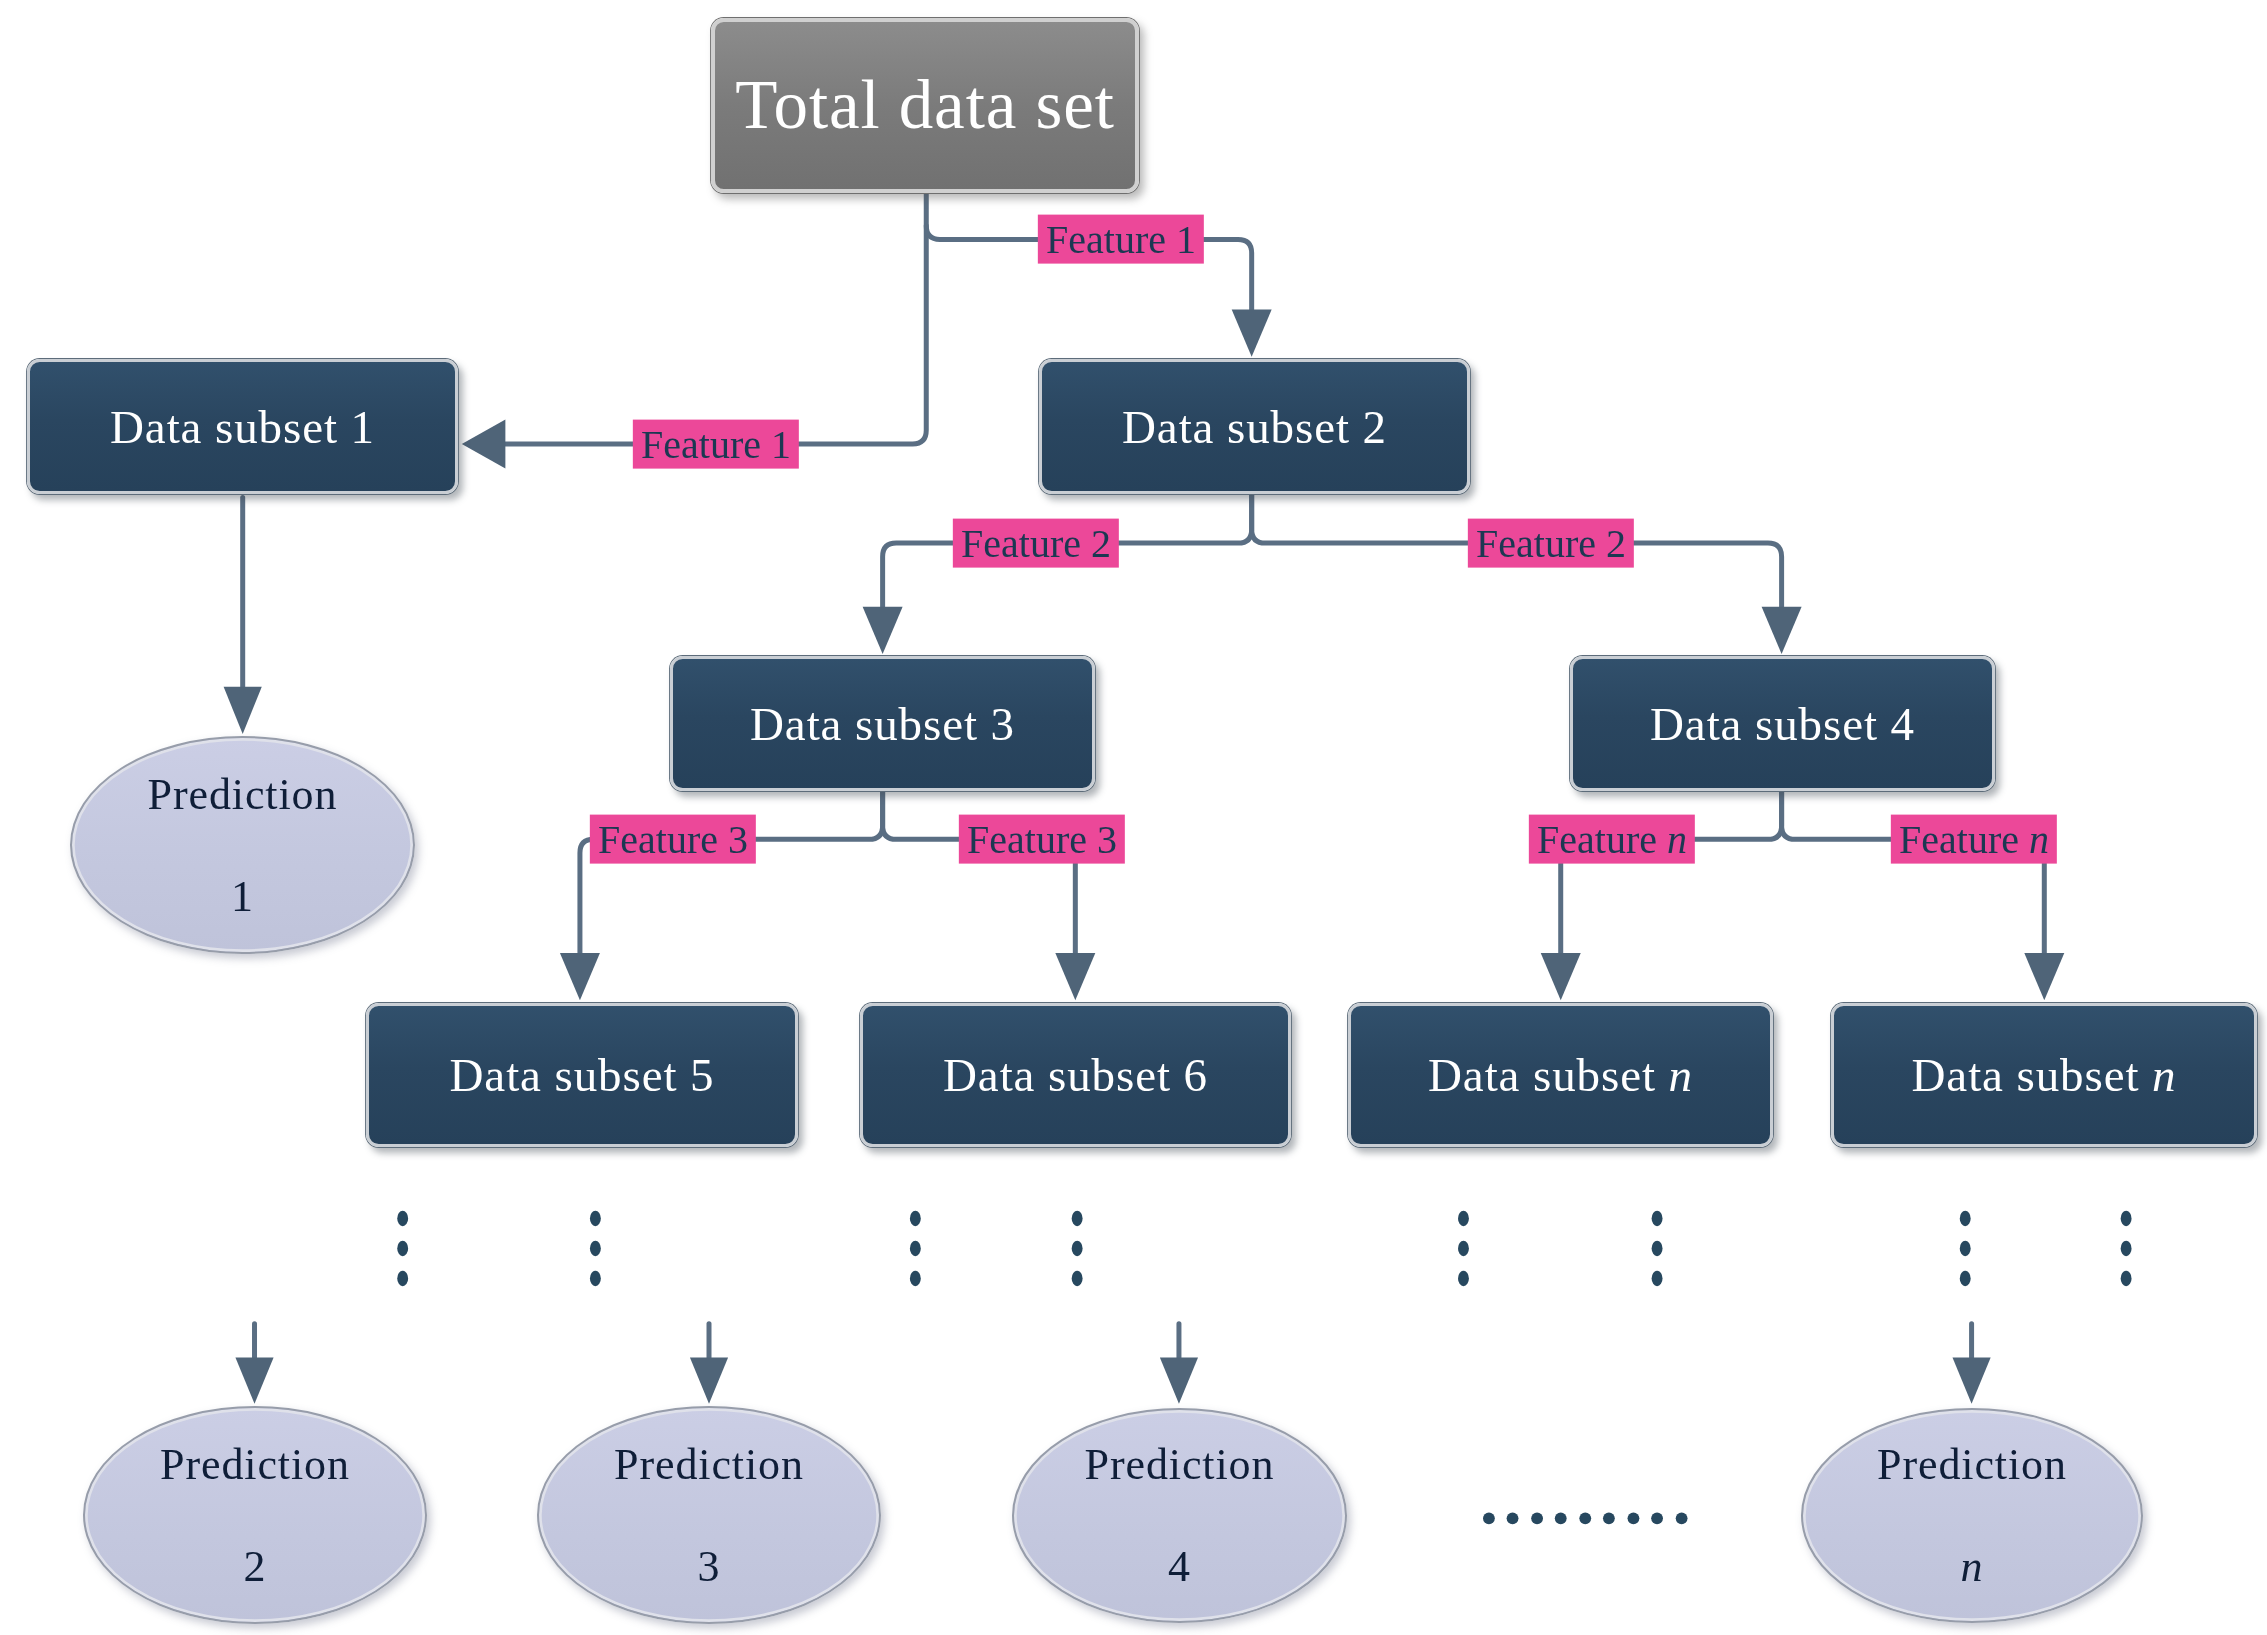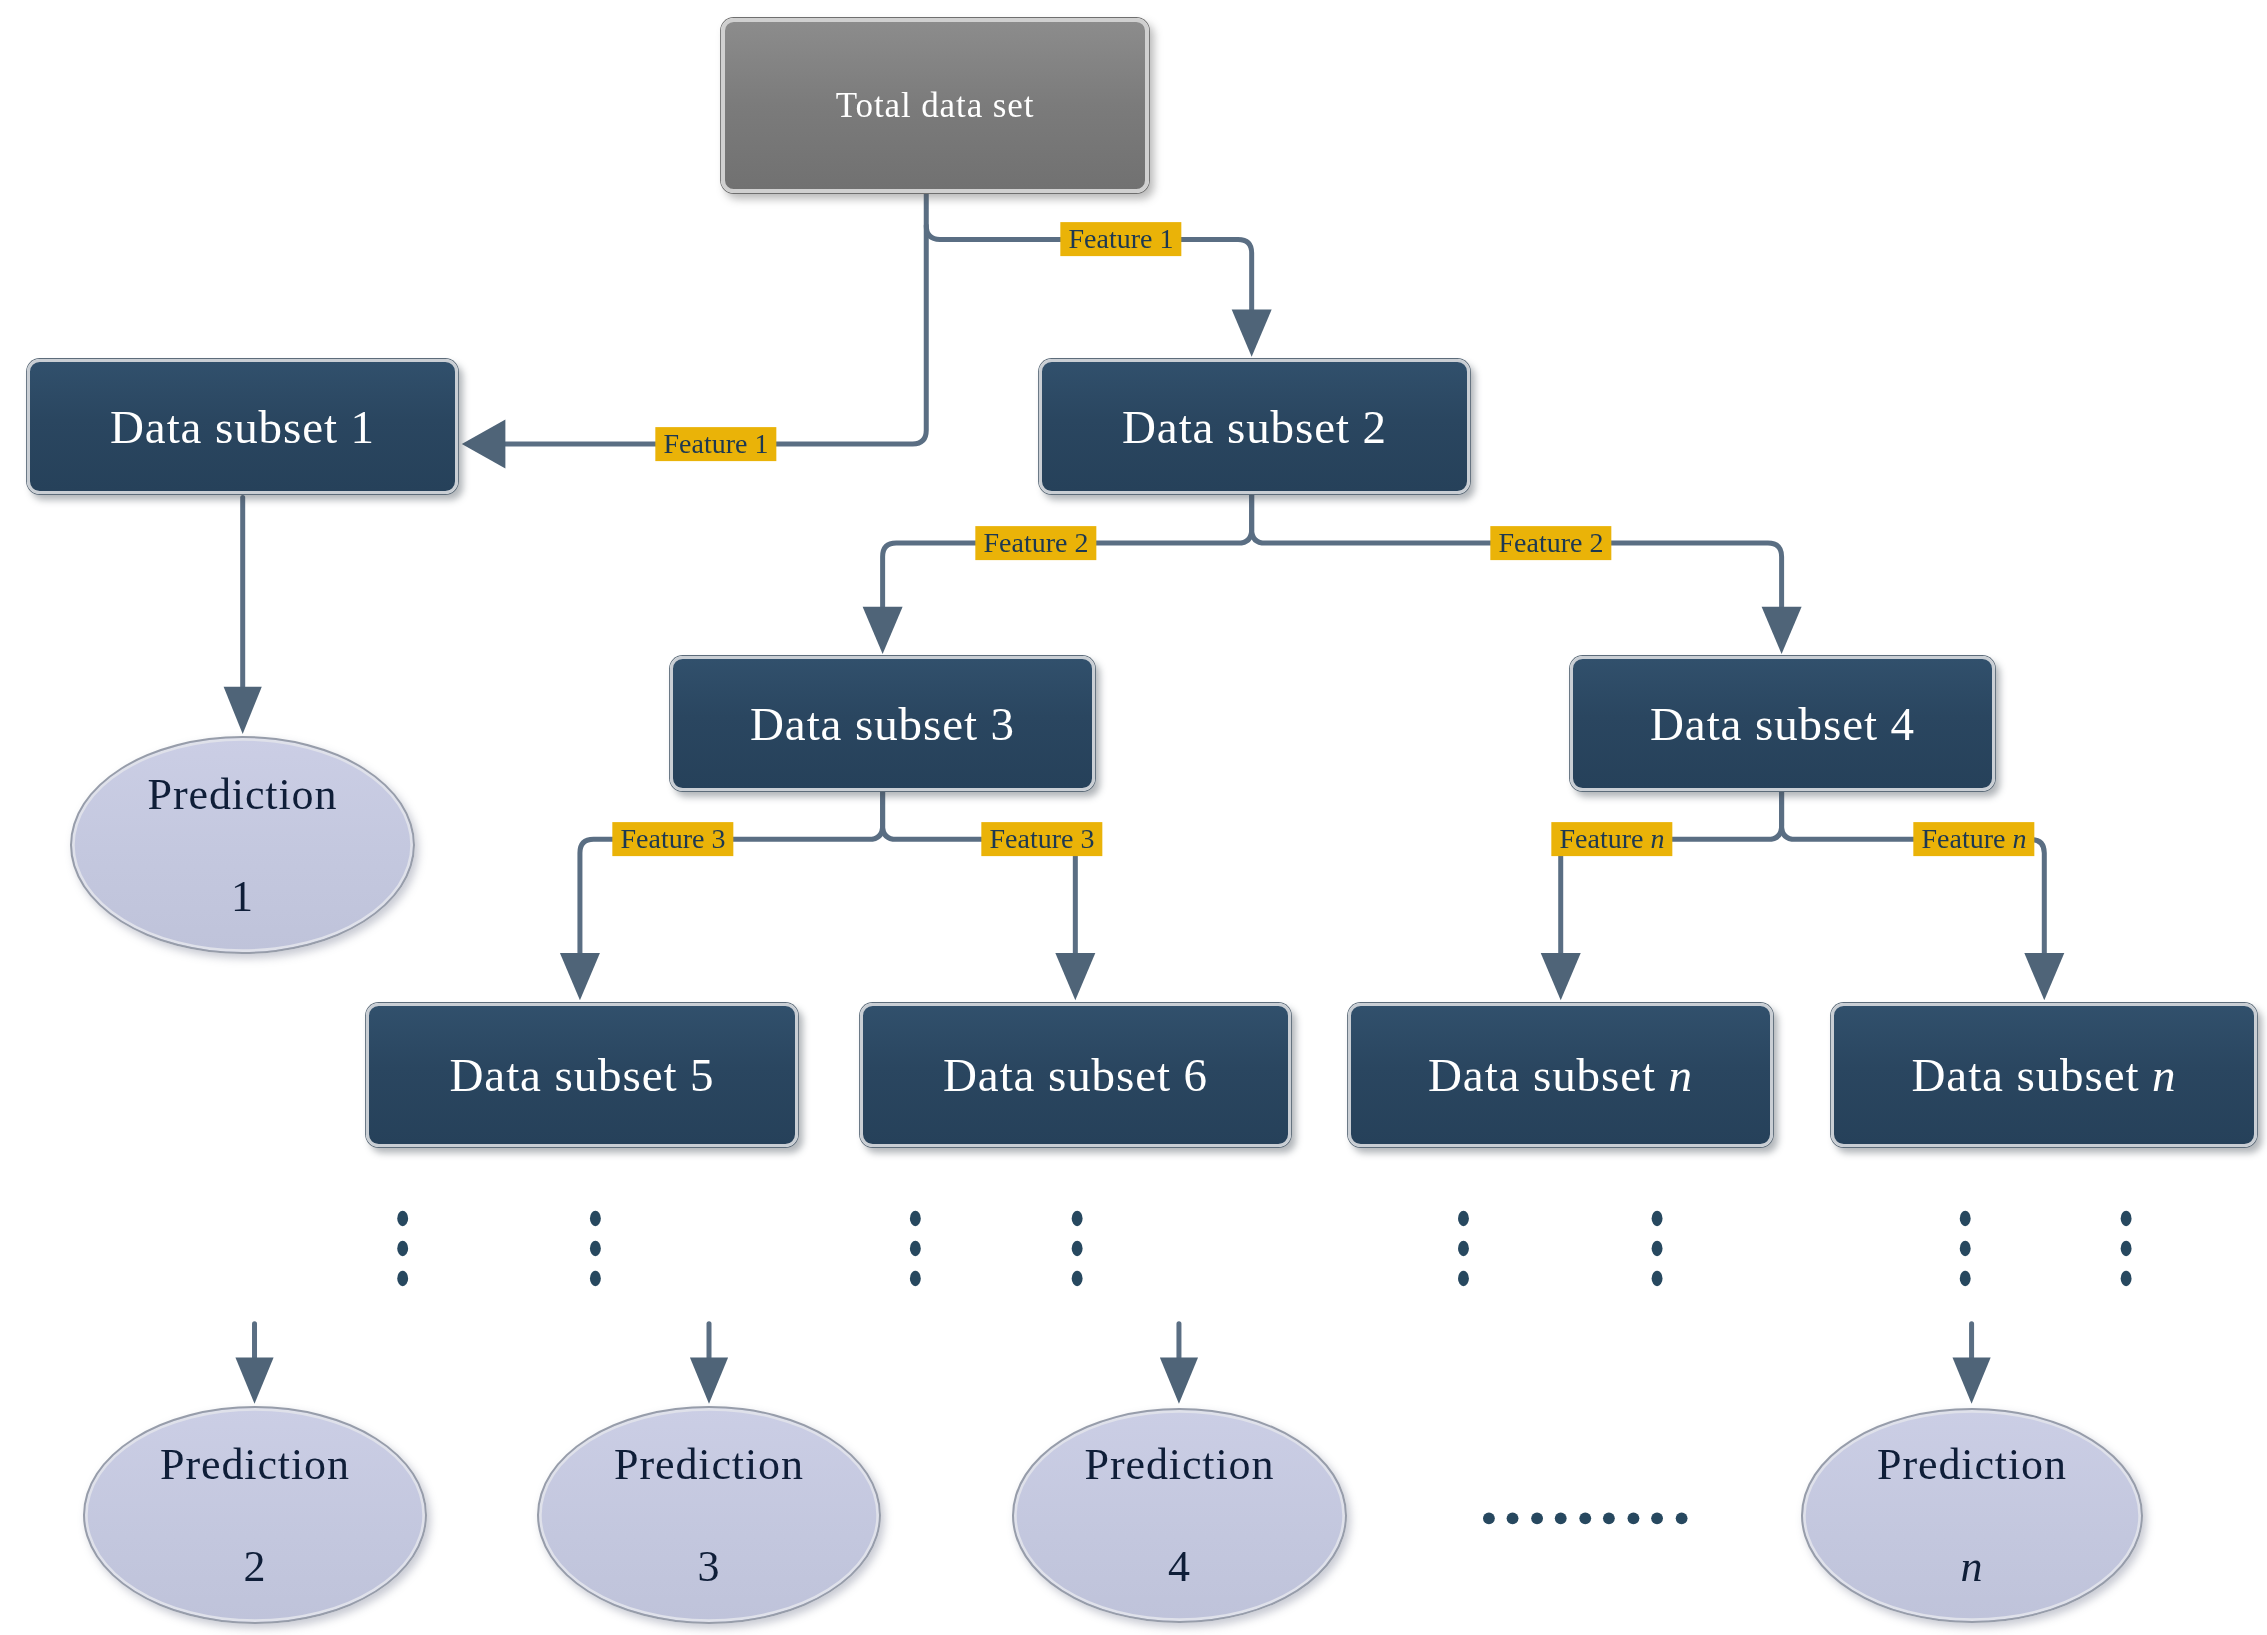--- a/index.html
+++ b/index.html
@@ -24,36 +24,35 @@
   }
   .node.blue{
     background:linear-gradient(180deg,#31506c 0%,#2a4660 45%,#26415a 100%);
     border:3.6px solid var(--node-border);
     box-shadow:0 0 0 0.9px #5d6c7a, 4.5px 5.5px 7.3px rgba(60,70,80,.40);
   }
   .node.gray{
     background:linear-gradient(180deg,#8c8c8c 0%,#7b7b7b 50%,#717171 100%);
     border:4.5px solid var(--root-border);
     box-shadow:0 0 0 0.9px #6f6f6f, 4.5px 5.5px 8.2px rgba(80,80,80,.40);
-    font-size:35px;
-    margin-left:10px;
+    font-size:69px;
   }
   .ellipse{
     position:absolute; z-index:3; box-sizing:border-box;
     display:flex; align-items:center; justify-content:center;
     border-radius:50%; white-space:nowrap;
     background:linear-gradient(180deg,#cbcee5 0%,#c3c7de 60%,#bfc3da 100%);
     border:2.7px solid var(--ellipse-border);
     box-shadow:inset 0 0 0 2.7px #dfe1ea, 3.6px 4.5px 8.2px rgba(110,115,140,.38);
     color:var(--prediction-text); font-size:44px; letter-spacing:0.9px;flex-direction:column;
   }
   .edge-label{
     position:absolute; z-index:2; transform:translate(-50%,-50%);
-    background:#eab308; padding:0.9px 8.2px; white-space:nowrap;
-    color:var(--label-text); font-size:28px;
+    background:#ec4899; padding:0.9px 8.2px; white-space:nowrap;
+    color:var(--label-text); font-size:40px;
   }
   .node i,.ellipse i,.edge-label i{font-style:italic;}
 </style>
 </head>
 <body>
 
 <div class="canvas">
 
   <svg class="wires" width="2267" height="1636" viewBox="0 0 2494 1799">
     <g stroke="#5a6e83" stroke-width="5.5" fill="none" stroke-linecap="round" stroke-linejoin="round">

